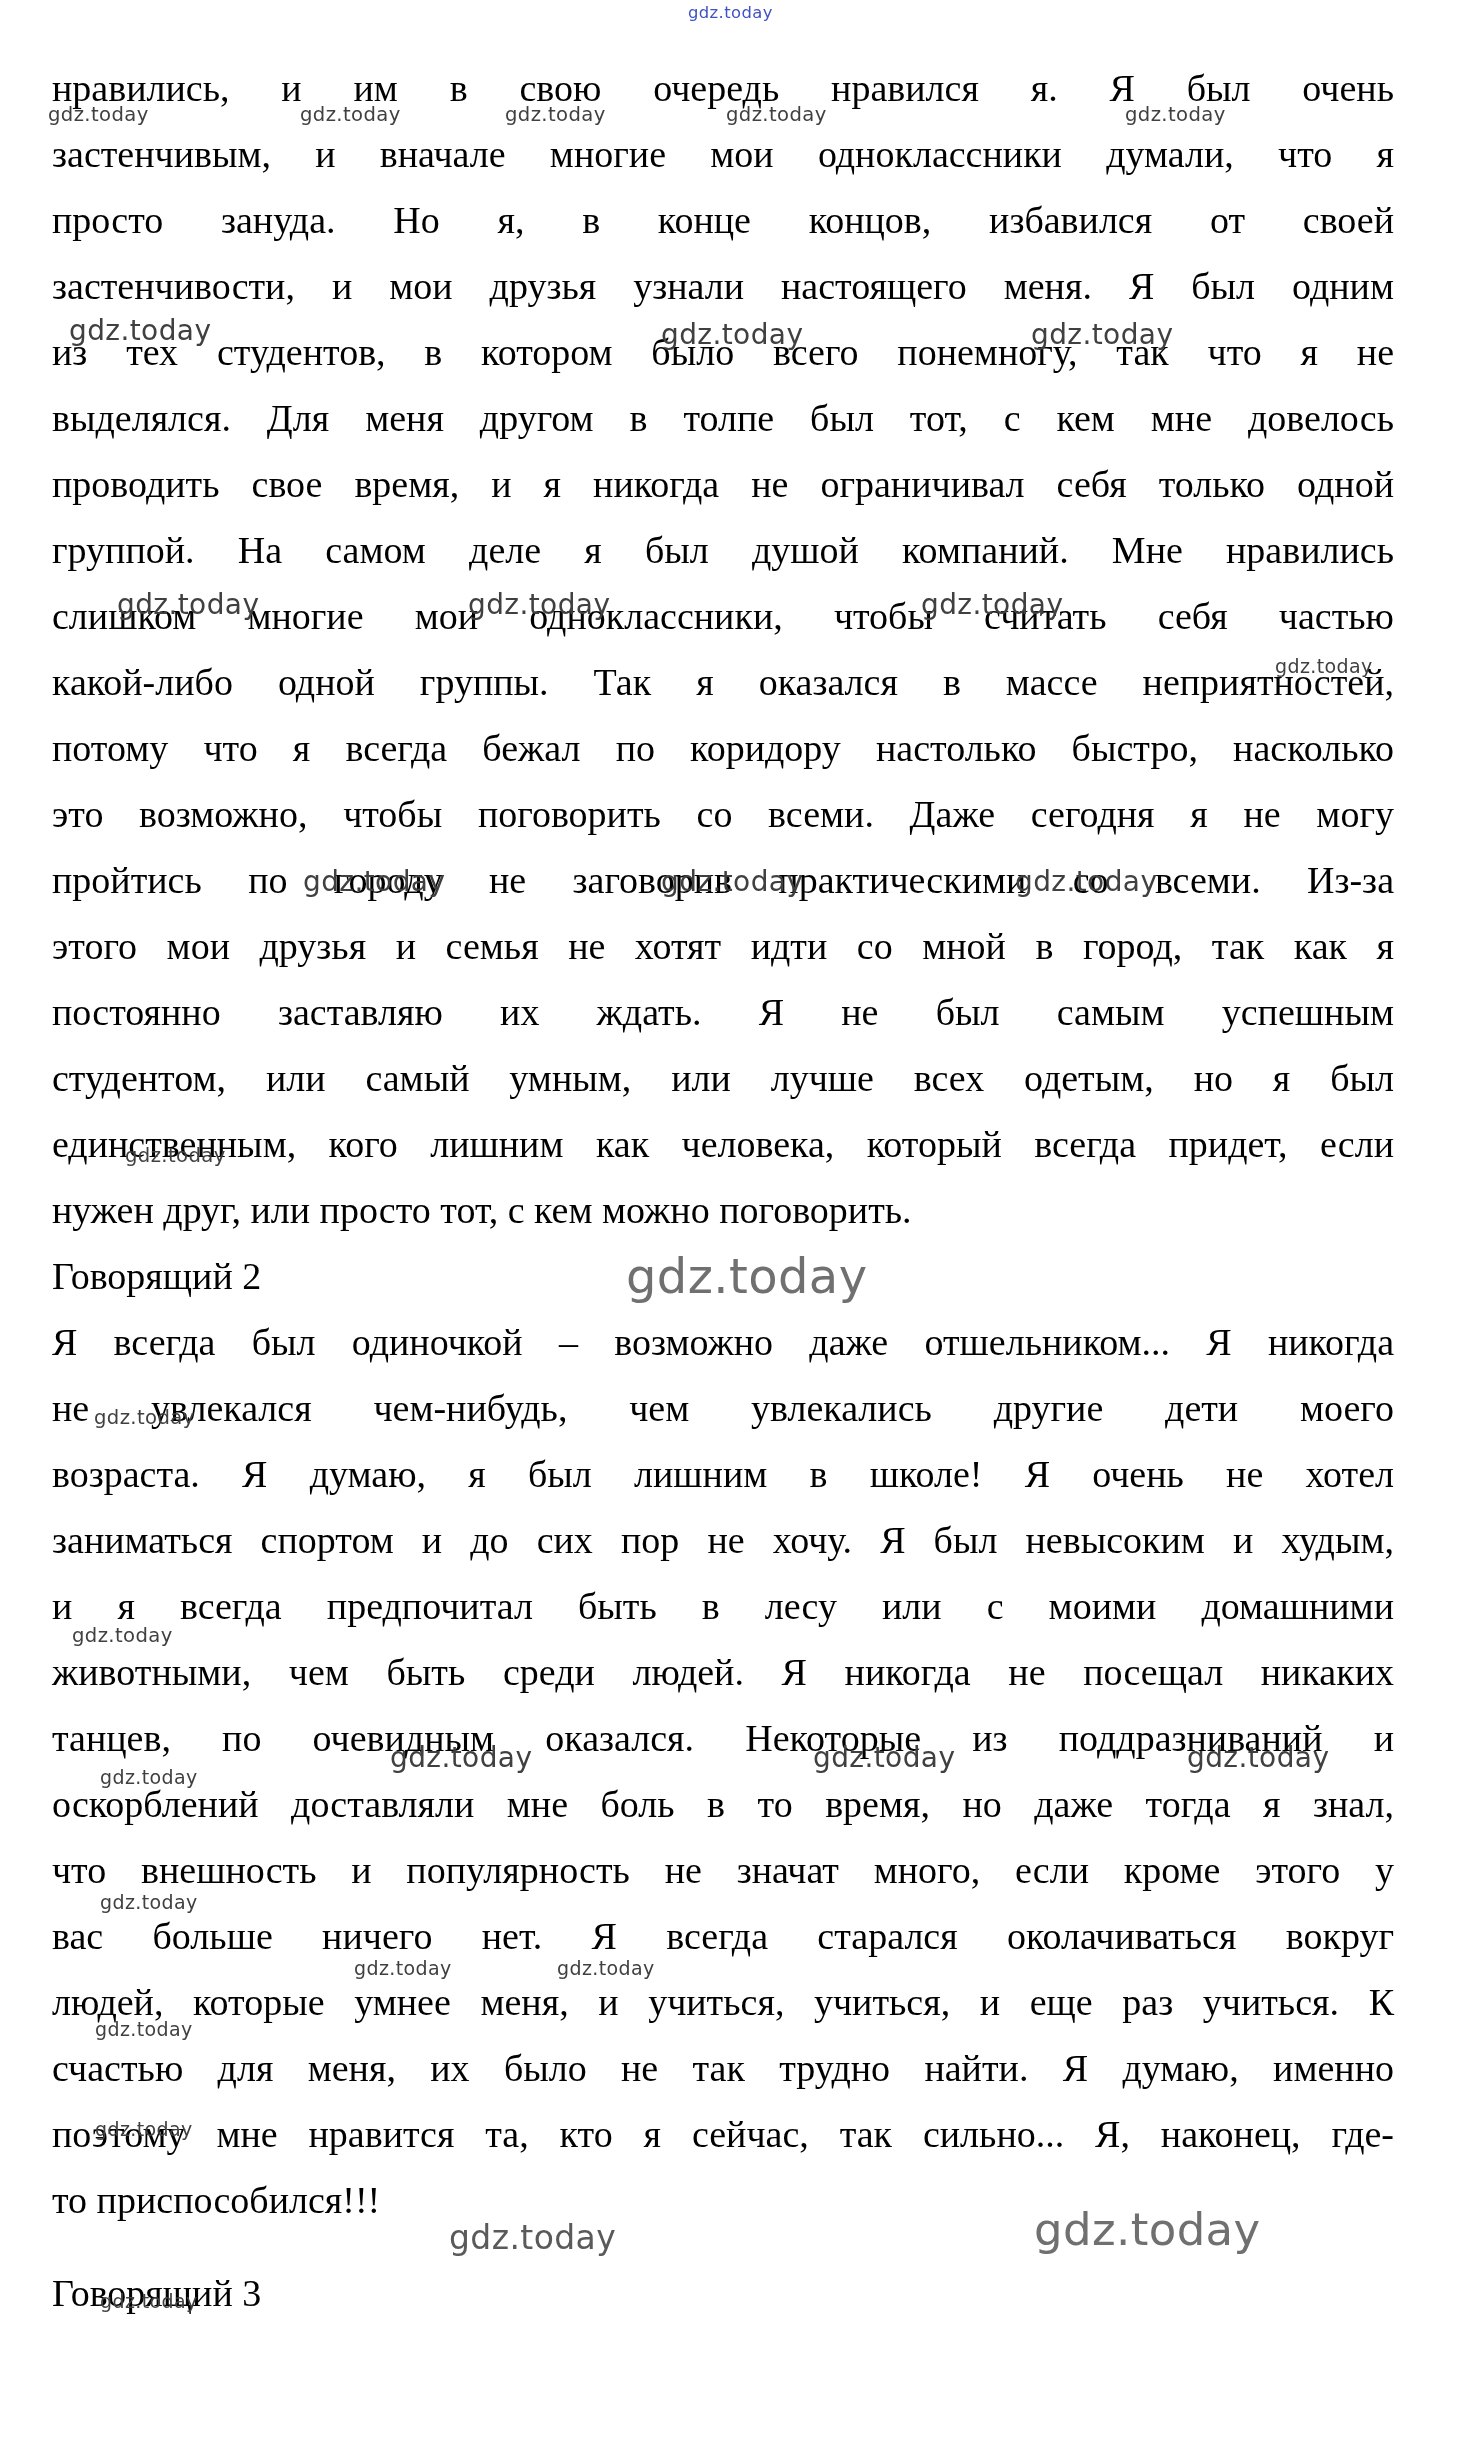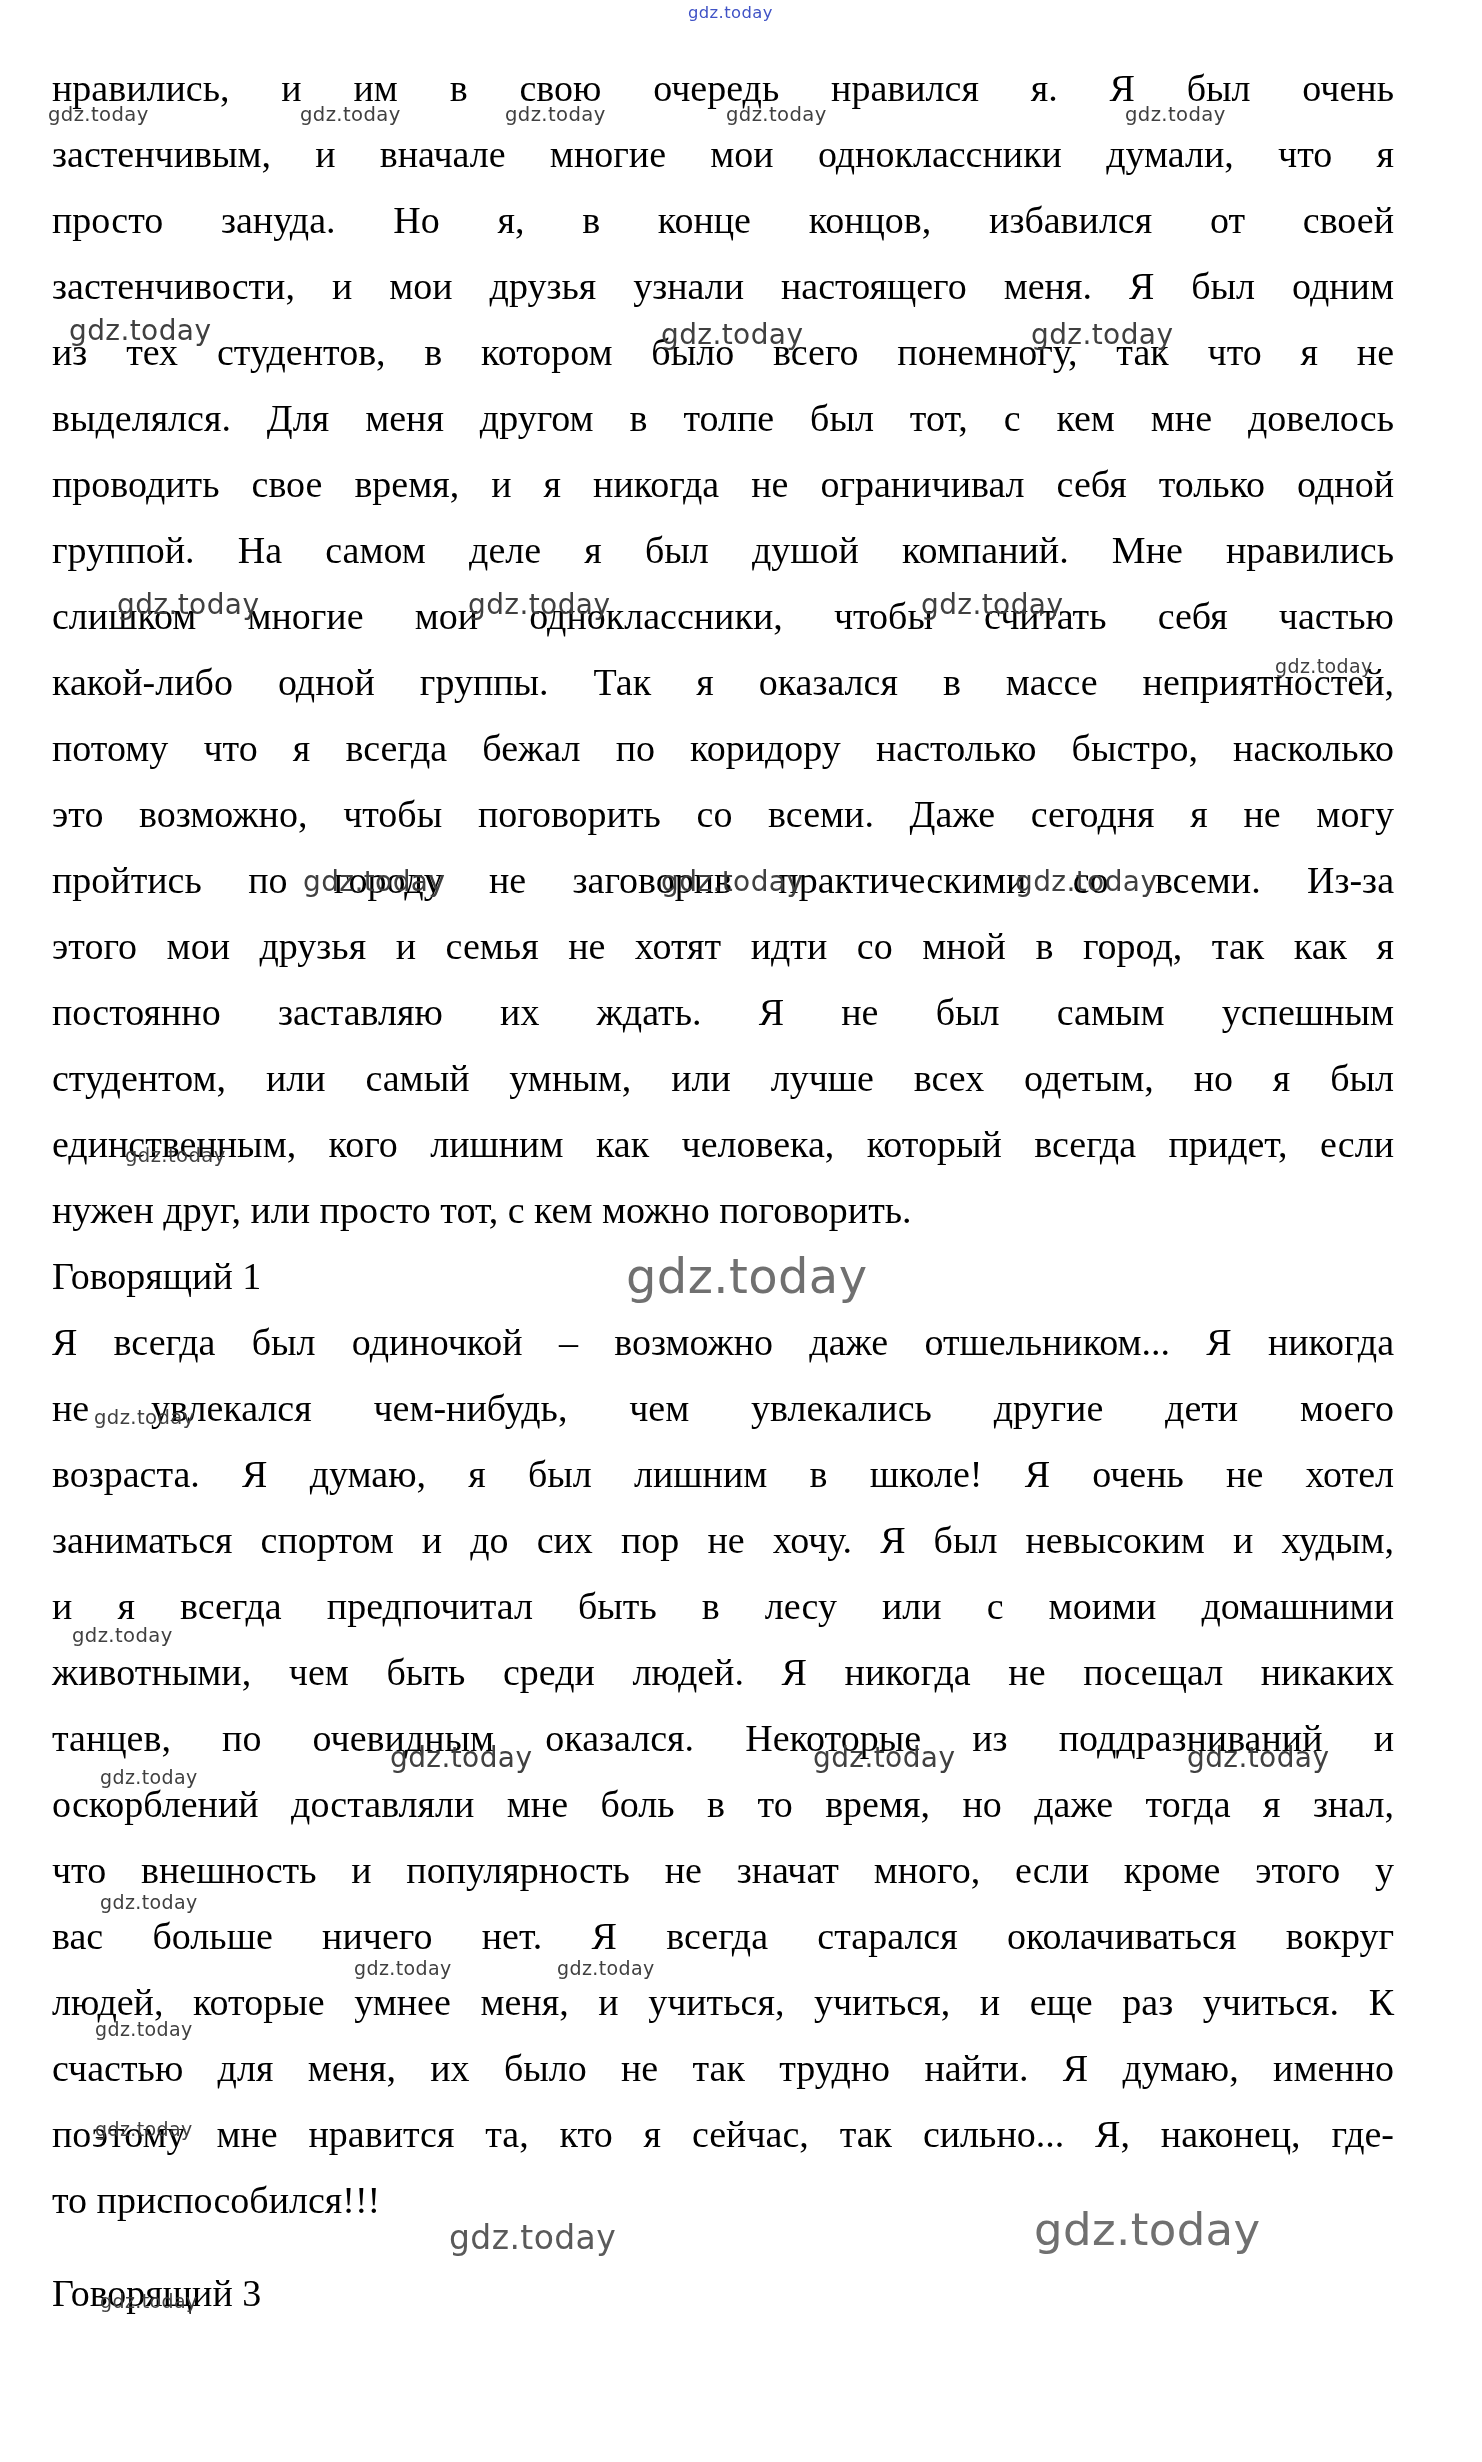--- a/index.html
+++ b/index.html
@@ -70,21 +70,21 @@
         <div class="tline jline">потому что я всегда бежал по коридору настолько быстро, насколько</div>
         <div class="tline jline">это возможно, чтобы поговорить со всеми. Даже сегодня я не могу</div>
         <div class="tline jline">пройтись по городу не заговорив практическими со всеми. Из-за</div>
         <div class="tline jline">этого мои друзья и семья не хотят идти со мной в город, так как я</div>
         <div class="tline jline">постоянно заставляю их ждать. Я не был самым успешным</div>
         <div class="tline jline">студентом, или самый умным, или лучше всех одетым, но я был</div>
         <div class="tline jline">единственным, кого лишним как человека, который всегда придет, если</div>
         <div class="tline">нужен друг, или просто тот, с кем можно поговорить.</div>
       </div>
 
-    <div class="heading">Говорящий 1</div>
+    <div class="heading">Говорящий 2</div>
 
     <div>
         <div class="tline jline">Я всегда был одиночкой – возможно даже отшельником... Я никогда</div>
         <div class="tline jline">не увлекался чем-нибудь, чем увлекались другие дети моего</div>
         <div class="tline jline">возраста. Я думаю, я был лишним в школе! Я очень не хотел</div>
         <div class="tline jline">заниматься спортом и до сих пор не хочу. Я был невысоким и худым,</div>
         <div class="tline jline">и я всегда предпочитал быть в лесу или с моими домашними</div>
         <div class="tline jline">животными, чем быть среди людей. Я никогда не посещал никаких</div>
         <div class="tline jline">танцев, по очевидным оказался. Некоторые из поддразниваний и</div>
         <div class="tline jline">оскорблений доставляли мне боль в то время, но даже тогда я знал,</div>

